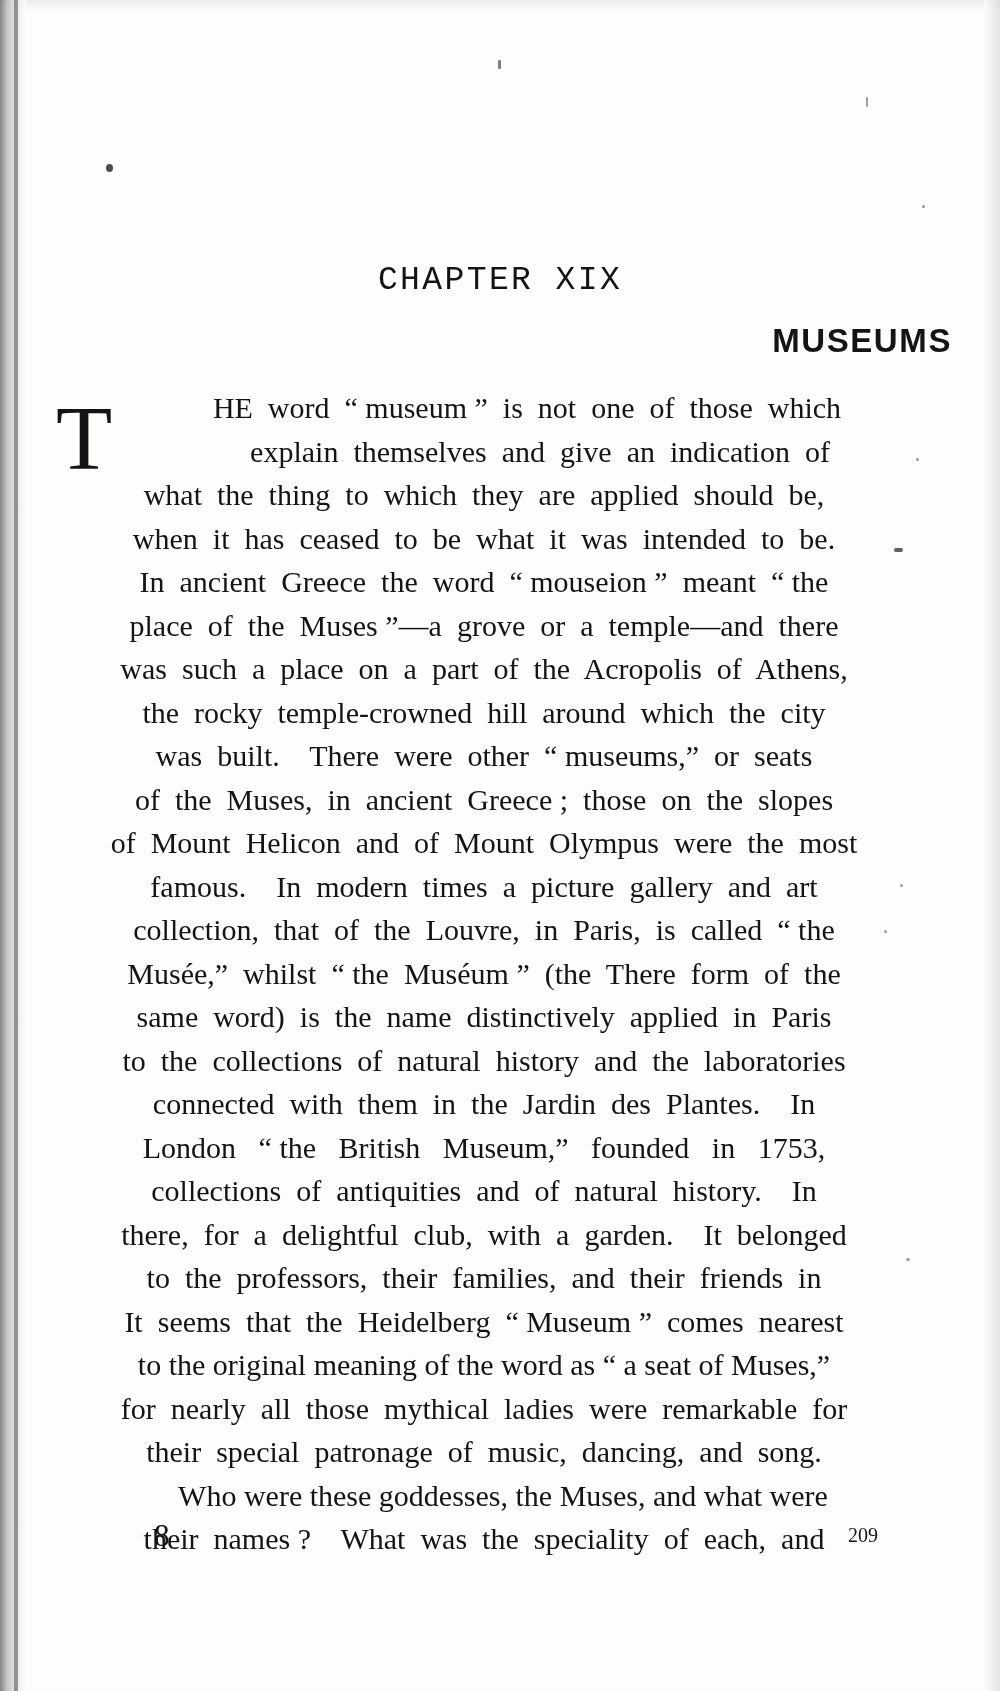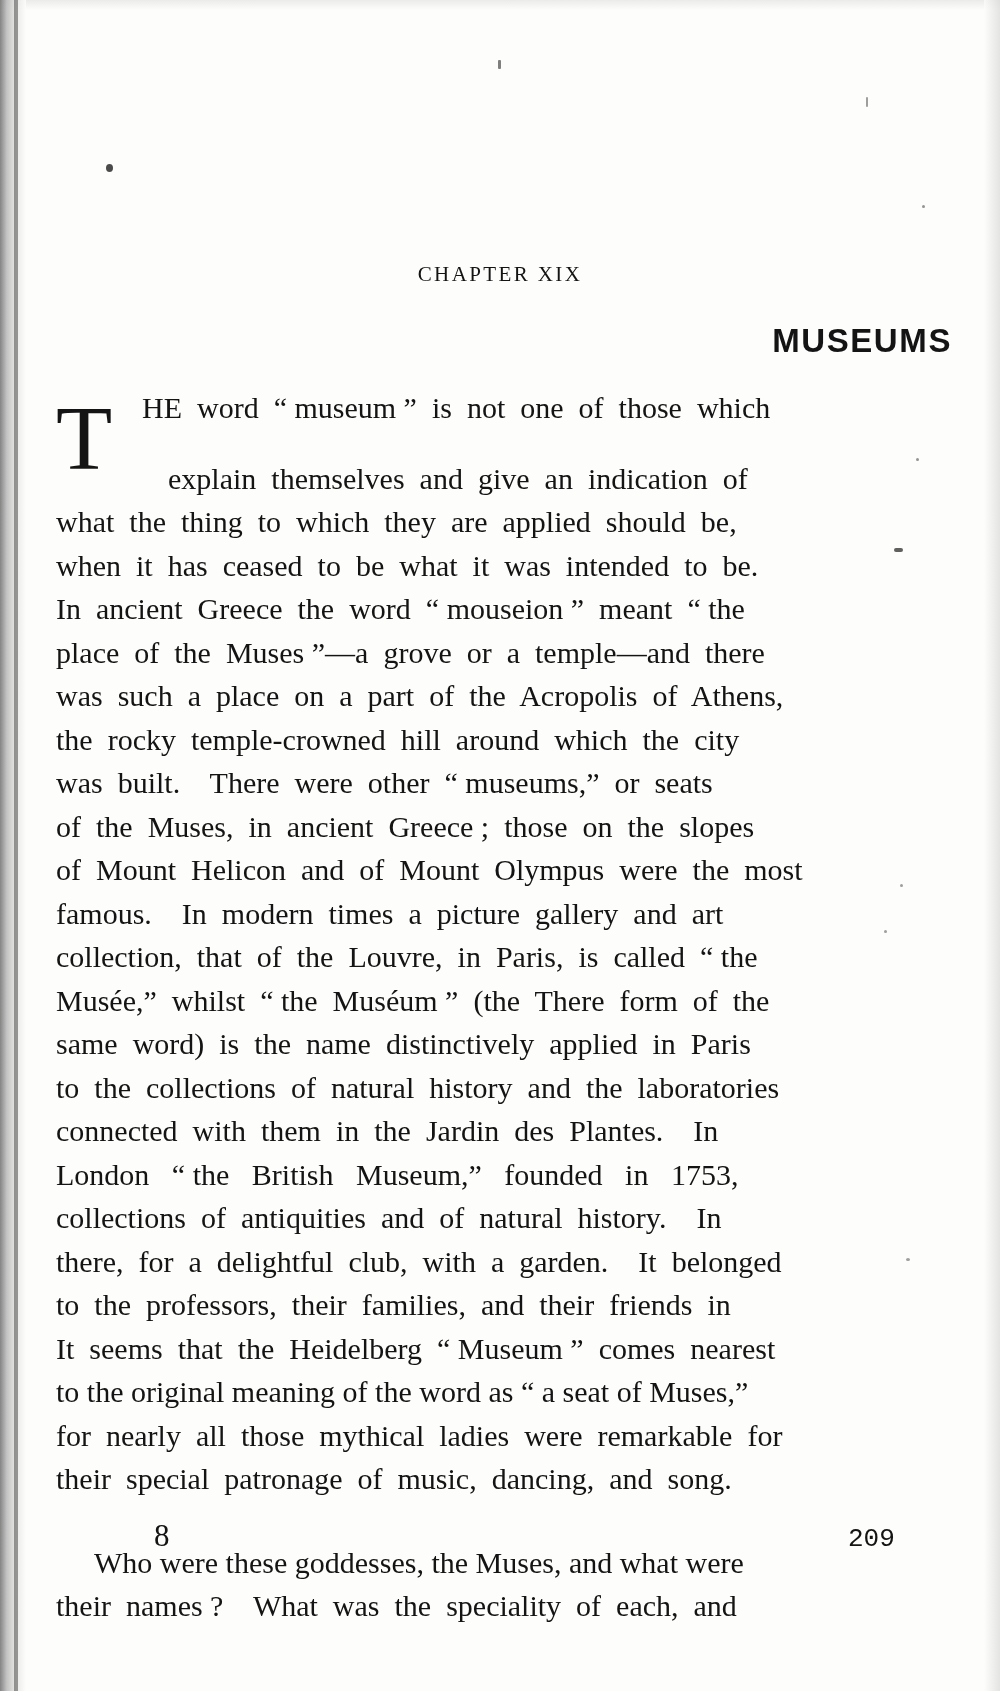--- a/index.html
+++ b/index.html
@@ -83,23 +83,23 @@
     width: 904px;
     height: 1691px;
   }
 
   .chapter-label {
     position: absolute;
     left: 0;
     top: 262px;
     width: 904px;
     text-align: center;
-    font-size: 21px;
+    font-size: 33px;
     letter-spacing: 2.4px;
-    font-family: Liberation Serif, serif;
+    font-family: Liberation Mono, monospace;
   }
 
   .chapter-title {
     position: absolute;
     left: 0;
     top: 322px;
     width: 904px;
     text-align: right;
     font-size: 33px;
     font-weight: bold;
@@ -113,50 +113,51 @@
     top: 386px;
     width: 856px;
   }
 
   .line {
     display: block;
     font-size: 30px;
     line-height: 43.5px;
     white-space: pre;
     font-family: "Liberation Serif", serif;
+    text-align: center;
   }
 
   .dropcap {
     position: absolute;
     left: 8px;
     top: 392px;
     font-size: 92px;
     line-height: 92px;
     font-family: "Liberation Serif", serif;
     font-weight: normal;
   }
 
   .first-line { padding-left: 86px; }
-  .second-line { padding-left: 112px; margin-top: 27px; }
-
-  .indent { padding-left: 38px; margin-top: 40px; }
+  .second-line { padding-left: 112px; }
+
+  .indent { padding-left: 38px; }
 
   .folio-left {
     position: absolute;
     left: 106px;
     top: 1518px;
     font-size: 31px;
     font-family: "Liberation Serif", serif;
   }
   .folio-right {
     position: absolute;
     left: 800px;
     top: 1524px;
-    font-size: 26px;
-    font-family: Liberation Mono, monospace;
+    font-size: 20px;
+    font-family: Liberation Serif, serif;
   }
 </style>
 </head>
 <body>
 
 <div class="scan">
   <div class="scan-edge-top"></div>
   <div class="scan-edge-left"></div>
   <div class="scan-edge-left2"></div>
   <div class="scan-edge-right"></div>

